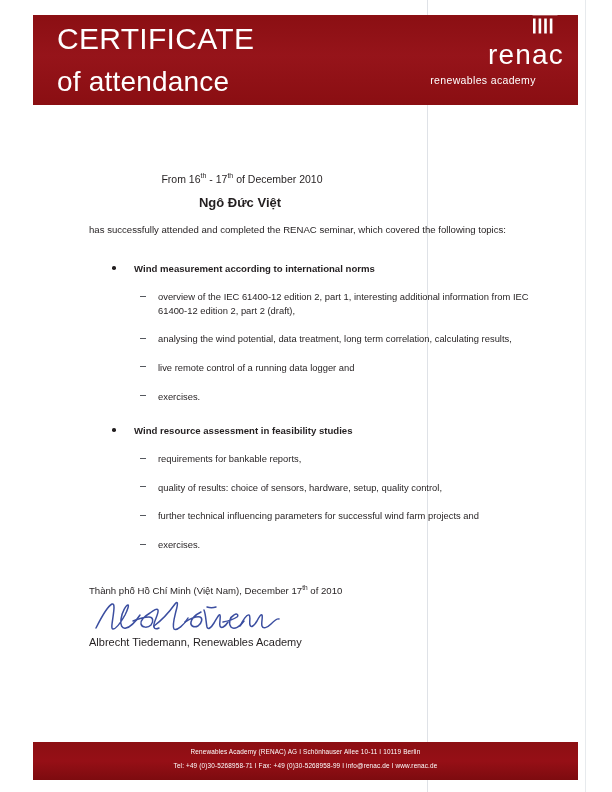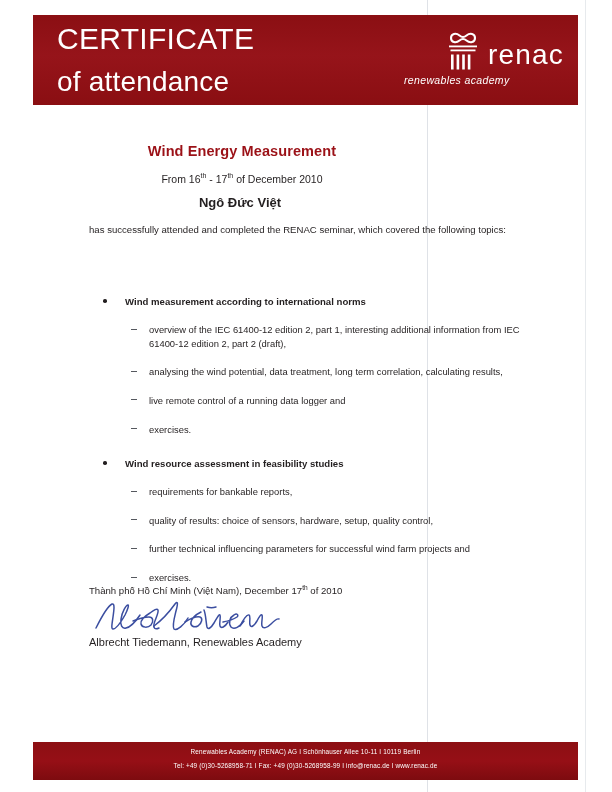--- a/index.html
+++ b/index.html
@@ -74,40 +74,40 @@
     width: 160px;
     text-align: center;
     color: #ffffff;
   }
   .logo-row {
     display: flex;
     align-items: flex-end;
     justify-content: flex-end;
     gap: 6px;
     height: 46px;
+    flex-direction: column;
   }
   .logo-mark {
     width: 38px;
     height: 42px;
     position: relative;
   }
   .logo-word {
     font-size: 28px;
     letter-spacing: 1.2px;
     line-height: 1;
     font-weight: 400;
     padding-bottom: 2px;
   }
   .logo-sub {
     font-size: 10.5px;
     letter-spacing: .35px;
     margin-top: 3px;
-    text-align: left;
+    text-align: center;
     padding-right: 2px;
-    font-style: italic;
   }
 
   
   .cert-title {
     position: absolute;
     left: 0; right: 0;
     top: 143px;
     text-align: center;
     color: #9b1117;
     font-size: 14.5px;
@@ -135,24 +135,23 @@
   .cert-intro {
     position: absolute;
     left: 89px;
     top: 224px;
     width: 452px;
     font-size: 9.6px;
   }
 
   .topics {
     position: absolute;
-    left: 89px;
+    left: 98px;
     top: 263px;
     width: 452px;
-    margin-top: 33px;
   }
   .topic-block { margin-bottom: 22px; }
   .topic-head {
     position: relative;
     font-size: 9.6px;
     font-weight: bold;
     padding-left: 36px;
     margin-bottom: 16px;
   }
   .topic-head .bullet {
@@ -250,21 +249,20 @@
             <rect x="18.2" y="25.5" width="2.6" height="15" fill="#ffffff"></rect>
             <rect x="23.8" y="25.5" width="2.6" height="15" fill="#ffffff"></rect>
           </svg>
         </div>
         <div class="logo-word">renac</div>
       </div>
       <div class="logo-sub">renewables academy</div>
     </div>
   </div>
 
-  <div class="cert-title">Wind Energy Measurement</div>
 
   <div class="cert-dates">
     <span>From 16</span><sup>th</sup><span> - 17</span><sup>th</sup><span> of December 2010</span>
   </div>
 
   <div class="cert-name">Ngô Đức Việt</div>
 
   <div class="cert-intro">has successfully attended and completed the RENAC seminar, which covered the following topics:</div>
 
   <div class="topics">

